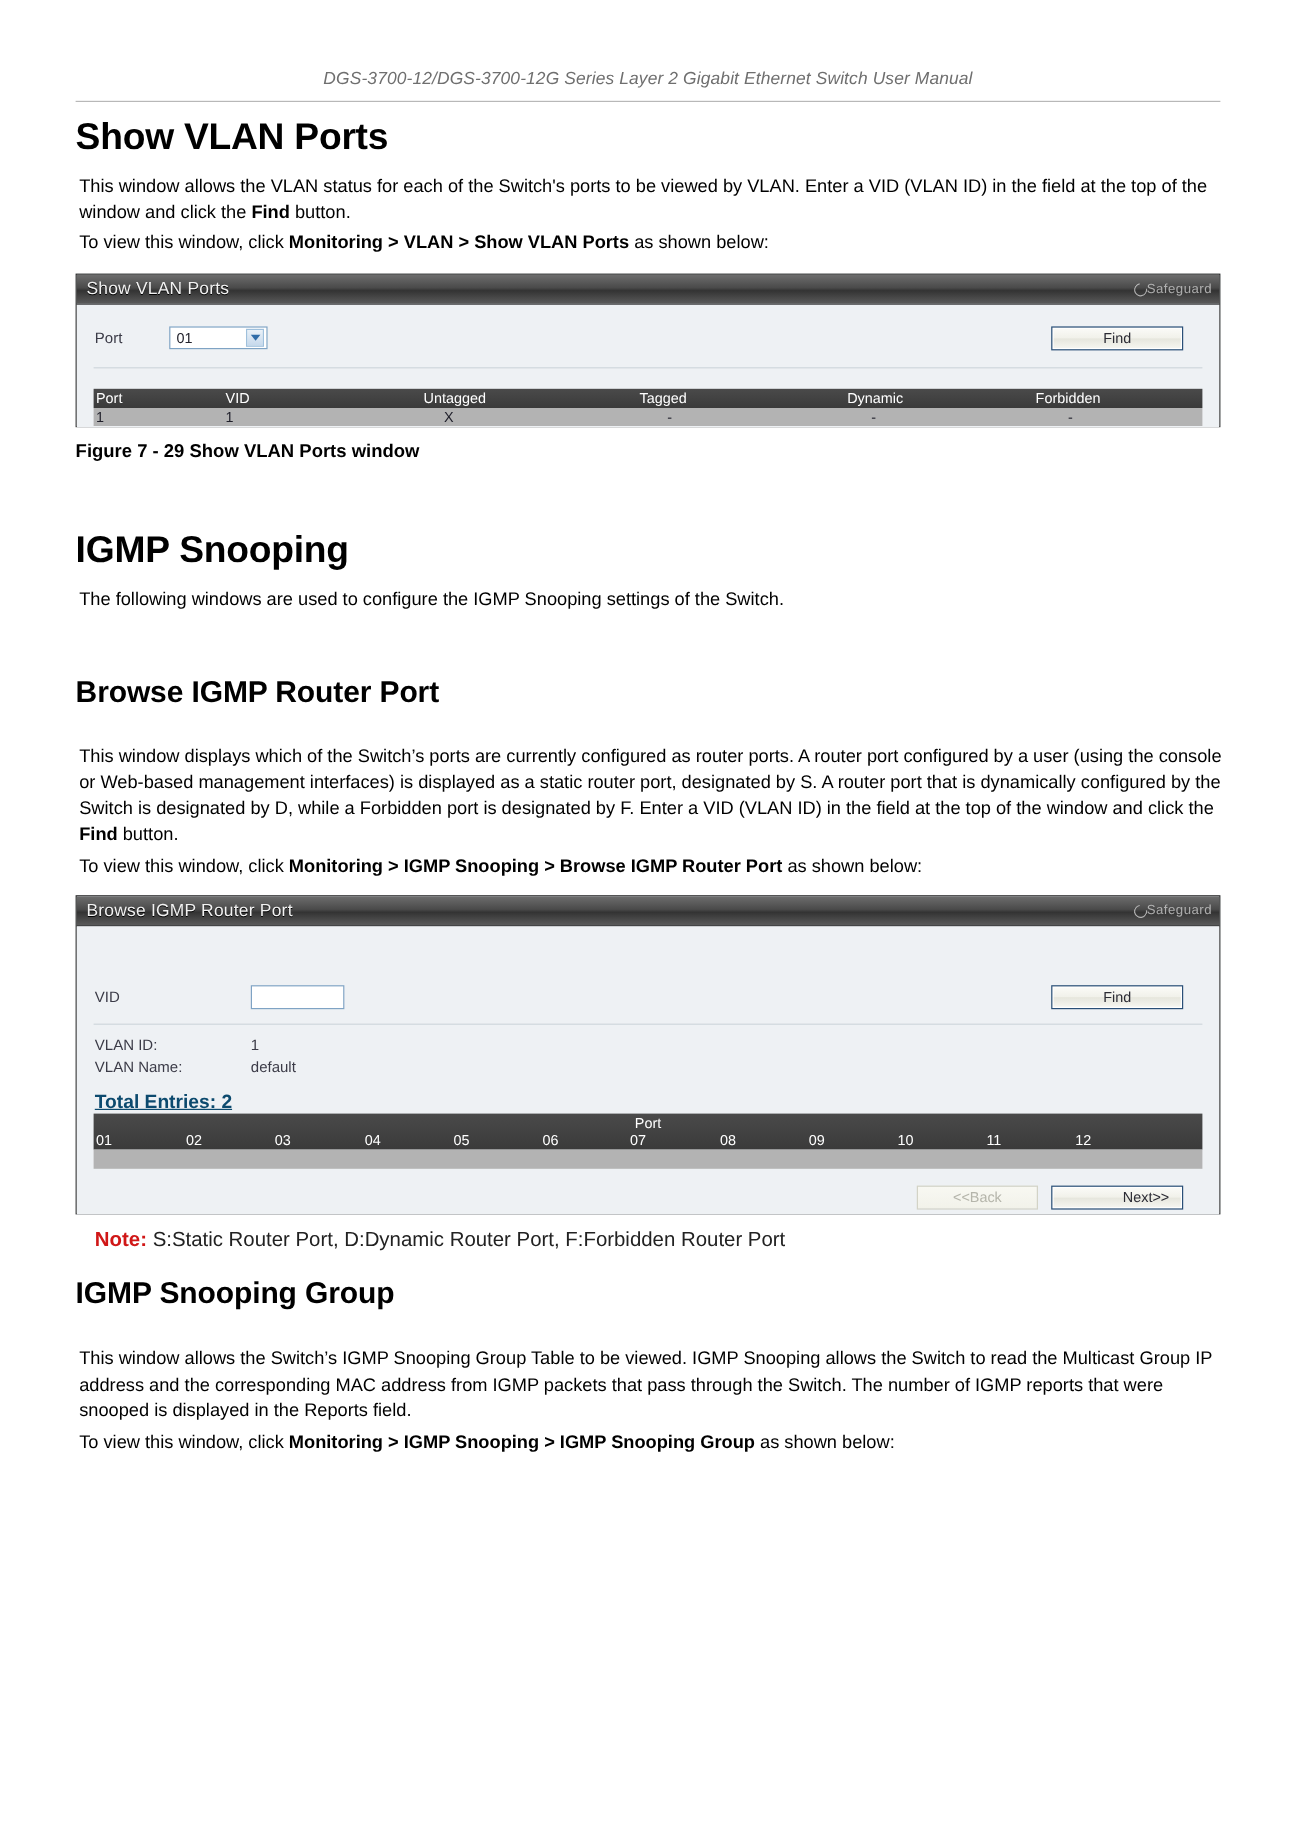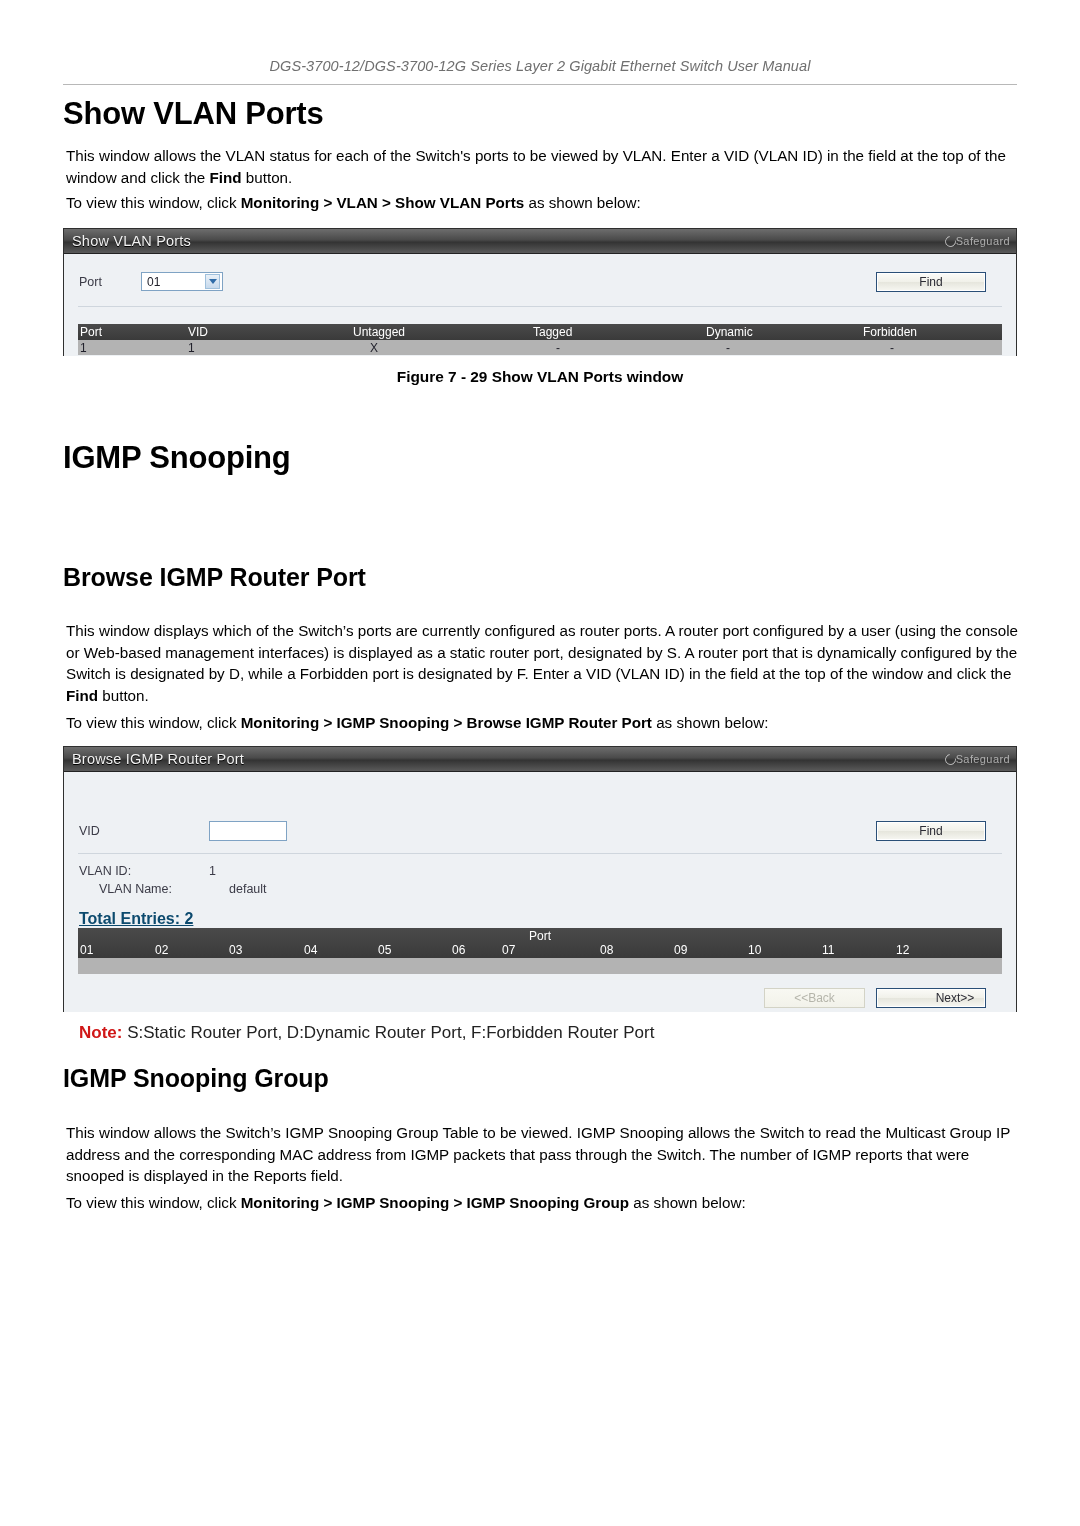--- a/index.html
+++ b/index.html
@@ -68,21 +68,21 @@
     font-size: 15.2px;
     line-height: 21.5px;
     color: #000;
     text-align: left;
   }
   .para b { font-weight: bold; }
   .caption {
     position: absolute;
     left: 63px;
     width: 954px;
-    text-align: center;
+    text-align: left;
     font-weight: bold;
     font-size: 15.4px;
     color: #000;
   }
   .page-num {
     position: absolute;
     left: 63px;
     top: 1446px;
     width: 954px;
     text-align: center;
@@ -297,20 +297,21 @@
         <span class="cell" style="left:478px;">-</span>
         <span class="cell" style="left:648px;">-</span>
         <span class="cell" style="left:812px;">-</span>
       </div>
     </div>
   </div>
 
   <div class="caption" style="top:368px;">Figure 7 - 29 Show VLAN Ports window</div>
 
   <div class="h1" style="top:440px;">IGMP Snooping</div>
+  <div class="para" style="top:489px;">The following windows are used to configure the IGMP Snooping settings of the Switch.</div>
 
   <div class="h2" style="top:563px;">Browse IGMP Router Port</div>
   <div class="para" style="top:620px;">This window displays which of the Switch’s ports are currently configured as router ports. A router port configured by a user (using the console or Web-based management interfaces) is displayed as a static router port, designated by S. A router port that is dynamically configured by the Switch is designated by D, while a Forbidden port is designated by F. Enter a VID (VLAN ID) in the field at the top of the window and click the <b>Find</b> button.</div>
   <div class="para" style="top:712px;">To view this window, click <b>Monitoring &gt; IGMP Snooping &gt; Browse IGMP Router Port</b> as shown below:</div>
 
   <div class="uiwin" style="left:63px; top:746px; width:954px; height:266px;">
     <div class="uiwin-title">
       <span class="uiwin-title-text">Browse IGMP Router Port</span>
       <span class="safeguard">
         <span class="safeguard-ring"></span>
@@ -324,36 +325,36 @@
         <input class="ui-input" type="text" value="" style="">
       </div>
       <div class="ui-btn" style="position:absolute; left:812px; top:49px; width:110px;">Find</div>
 
       <div class="ui-divider" style="left:14px; top:81px; width:924px;"></div>
 
       <div class="ui-row" style="left:15px; top:92px;">
         <span class="ui-label" style="width:130px;">VLAN ID:</span>
         <span class="ui-label">1</span>
       </div>
-      <div class="ui-row" style="left:15px; top:110px;margin-left:20px;">
+      <div class="ui-row" style="left:15px; top:110px;">
         <span class="ui-label" style="width:130px;">VLAN Name:</span>
         <span class="ui-label">default</span>
       </div>
 
       <div class="total-entries" style="left:15px; top:138px;">Total Entries: 2</div>
 
       <div class="tbl-head" style="left:14px; top:156px; width:924px; height:30px;">
         <div class="port-caption" style="top:1px;">Port</div>
         <span class="cell" style="left:2px;   top:14px; height:16px;">01</span>
         <span class="cell" style="left:77px;  top:14px; height:16px;">02</span>
         <span class="cell" style="left:151px; top:14px; height:16px;">03</span>
         <span class="cell" style="left:226px; top:14px; height:16px;">04</span>
         <span class="cell" style="left:300px; top:14px; height:16px;">05</span>
         <span class="cell" style="left:374px; top:14px; height:16px;">06</span>
-        <span class="cell" style="left:424px; top:14px; height:16px;">07</span>
+        <span class="cell" style="left:447px; top:14px; height:16px;">07</span>
         <span class="cell" style="left:522px; top:14px; height:16px;">08</span>
         <span class="cell" style="left:596px; top:14px; height:16px;">09</span>
         <span class="cell" style="left:670px; top:14px; height:16px;">10</span>
         <span class="cell" style="left:744px; top:14px; height:16px;">11</span>
         <span class="cell" style="left:818px; top:14px; height:16px;">12</span>
       </div>
       <div class="tbl-row" style="left:14px; top:186px; width:924px; height:16px;"></div>
 
       <div class="ui-btn disabled" style="position:absolute; left:700px; top:216px; width:101px;">&lt;&lt;Back</div>
       <div class="ui-btn" style="position:absolute; left:812px; top:216px; width:110px;padding-left:48px;">Next&gt;&gt;</div>

